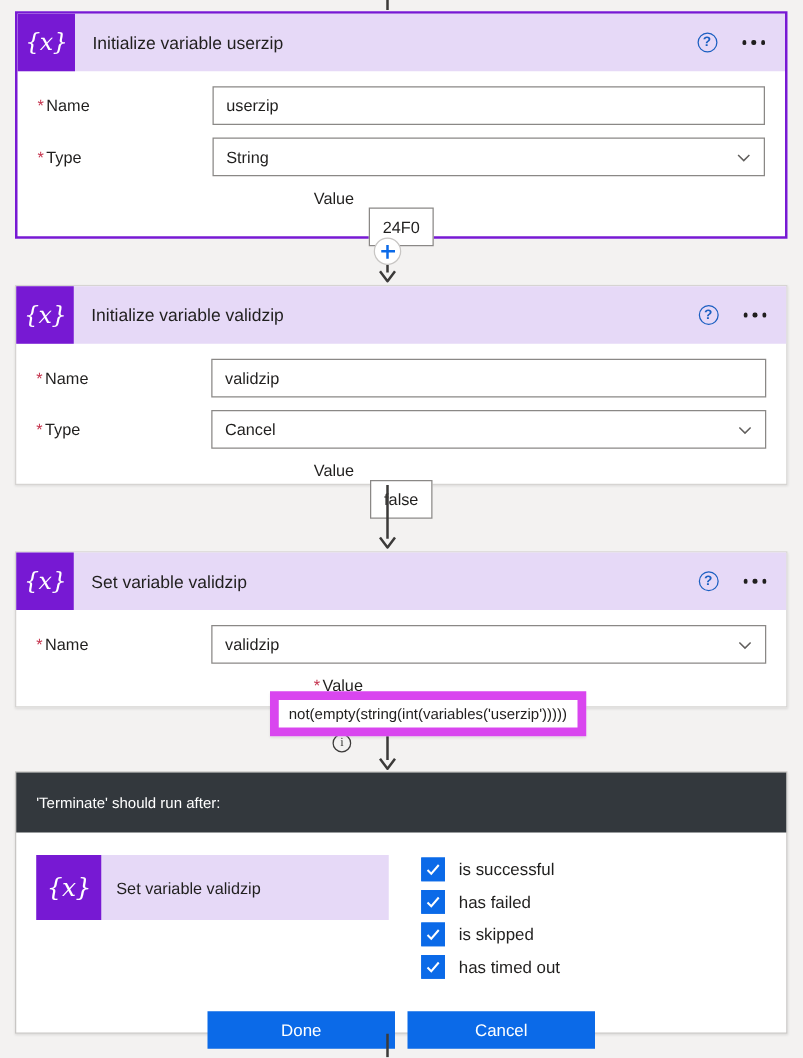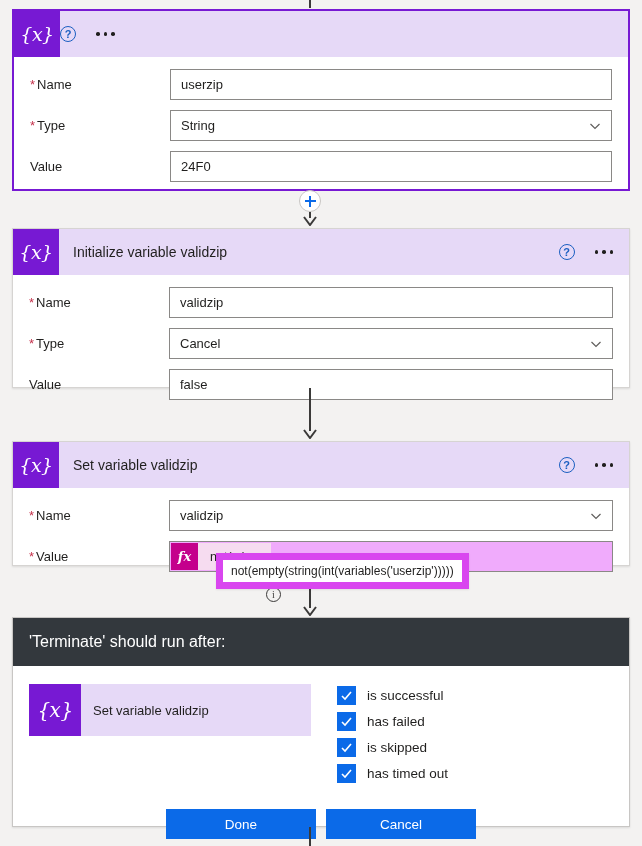--- a/index.html
+++ b/index.html
@@ -118,21 +118,21 @@
     background: #201f1e; display: block;
   }
 
   .card-body { padding: 12px 16px 14px 16px; }
   .field-row {
     display: flex;
     align-items: center;
     margin-bottom: 10px;
     min-height: 30px;
   }
-  .field-row:last-child { margin-bottom: 0; }
+  .field-row:last-child { margin-bottom: 0; flex-direction: column; }
   .field-label {
     width: 140px;
     flex: none;
     font-size: 13px;
     color: #201f1e;
     display: flex;
     align-items: baseline;
   }
   .req-star { color: #c4314b; margin-right: 2px; font-size: 13px; line-height: 1; }
   .field-control { flex: 1; position: relative; }
@@ -222,21 +222,21 @@
     border: 1px solid #c8c6c4;
     box-shadow: 0 1px 2px rgba(0,0,0,0.10);
   }
   .runafter-header {
     background: #33383d;
     color: #ffffff;
     height: 48px;
     display: flex;
     align-items: center;
     padding: 0 16px;
-    font-size: 16px;
+    font-size: 12px;
   }
   .runafter-body {
     display: flex;
     padding: 18px 16px 0 16px;
   }
   .ra-chip {
     width: 282px;
     height: 52px;
     background: #e6d9f7;
     display: flex;
@@ -299,20 +299,21 @@
 </head>
 <body>
 
 <div id="canvas">
 
   <div class="conn-line" style="top:0px; height:8px;"></div>
 
   <div class="card selected" style="left:12px; top:9px; width:618px; height:182px;">
     <div class="card-header">
       <div class="card-icon">{x}</div>
+      <div class="card-title">Initialize variable userzip</div>
       <div class="hdr-actions">
         <div class="help-icon">?</div>
         <div class="ellipsis-icon">
             <i></i>
             <i></i>
             <i></i>
           </div>
       </div>
     </div>
     <div class="card-body">

